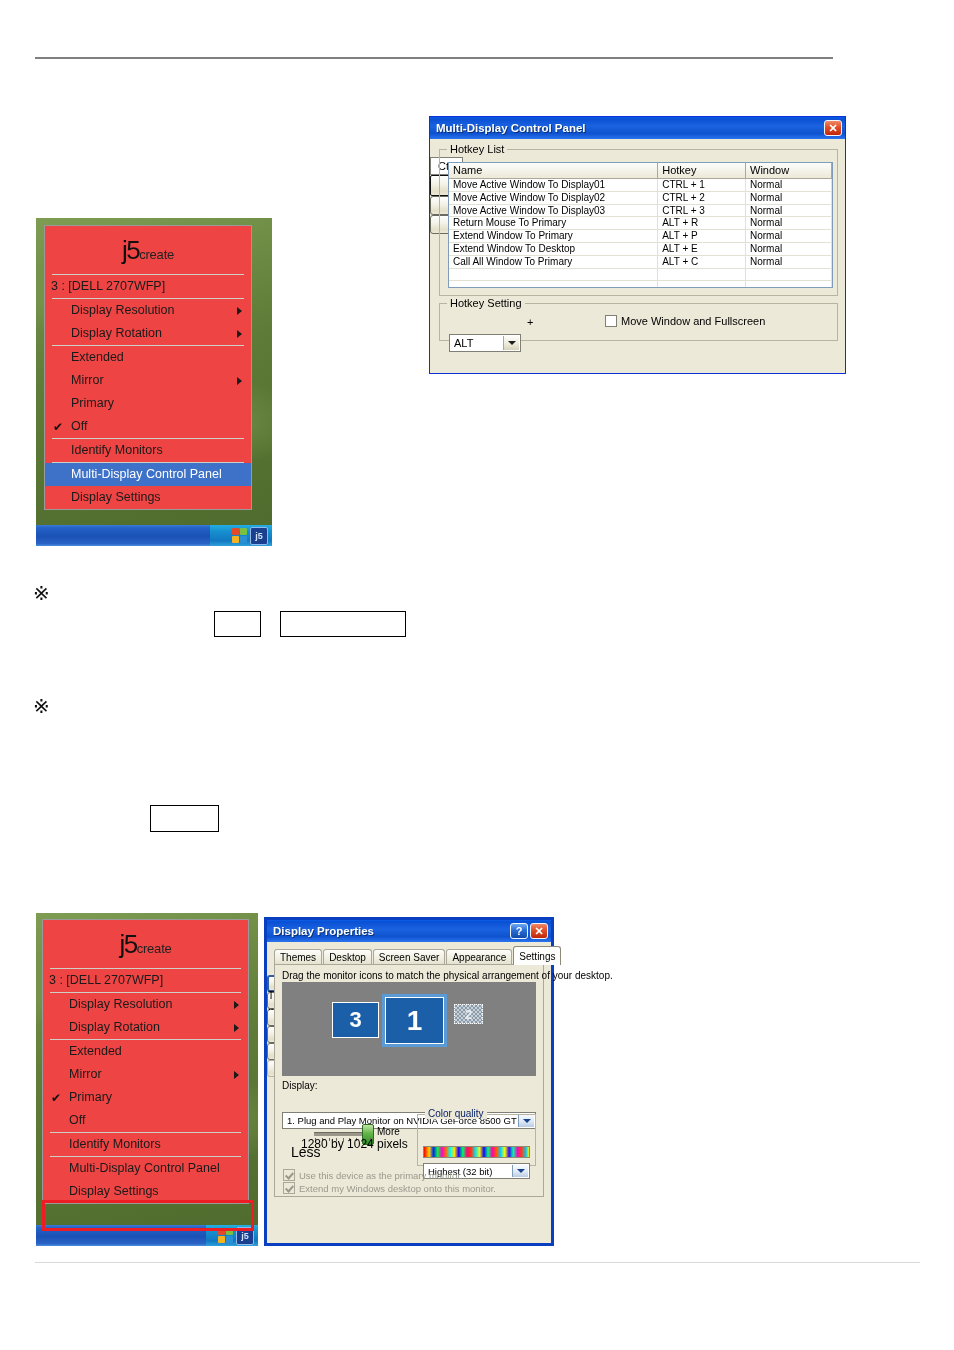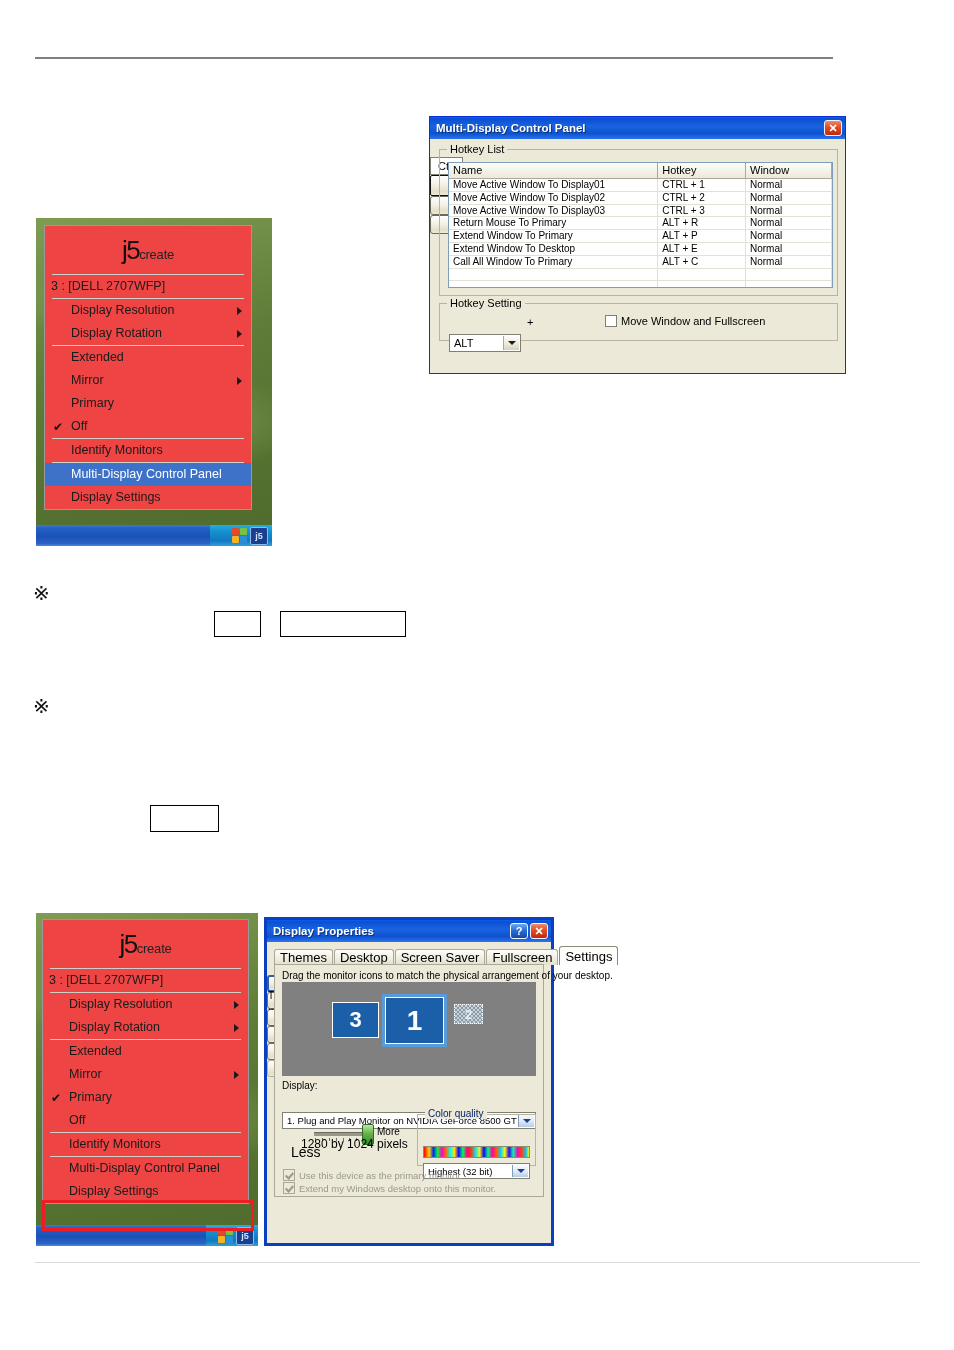--- a/index.html
+++ b/index.html
@@ -365,21 +365,21 @@
     position: absolute;
     display: flex;
     align-items: flex-end;
     gap: 1px;
   }
   .tab {
     background: linear-gradient(180deg,#fdfdfb 0%,#efedde 60%,#e2dfcc 100%);
     border: 1px solid #aca899;
     border-bottom: none;
     border-radius: 3px 3px 0 0;
-    font-size: 13px;
+    font-size: 10px;
     padding: 2px 5px 2px 5px;
     line-height: 11px;
     box-sizing: border-box;
     height: 16px;
     white-space: nowrap;
     text-align: center;
   }
   .tab.active {
     background: #fdfdfb;
     border-color: #8d8a7a;
@@ -685,21 +685,21 @@
   <div class="titlebar">
     <span class="title">Display Properties</span>
     <span class="tb-btn help">?</span>
     <span class="tb-btn close">✕</span>
   </div>
 
   <div class="tabstrip" style="left:7px; top:26px;">
     <div class="tab">Themes</div>
     <div class="tab">Desktop</div>
     <div class="tab">Screen Saver</div>
-    <div class="tab">Fullscreen</div>
+    <div class="tab">Appearance</div>
     <div class="tab active">Settings</div>
   </div>
 
   <div class="tabpanel" style="left:7px; top:44px; width:270px; height:233px;"></div>
 
   <div class="statictext" style="left:15px; top:50px; font-size:10px;">Drag the monitor icons to match the physical arrangement of your desktop.</div>
 
   <div class="mon-area" style="left:15px; top:62px; width:254px; height:94px;">
     <div class="mon plain" style="left:50px; top:20px; width:47px; height:36px; font-size:22px;">3</div>
     <div class="mon sel" style="left:100px; top:12px; width:65px; height:53px; font-size:28px;">1</div>

